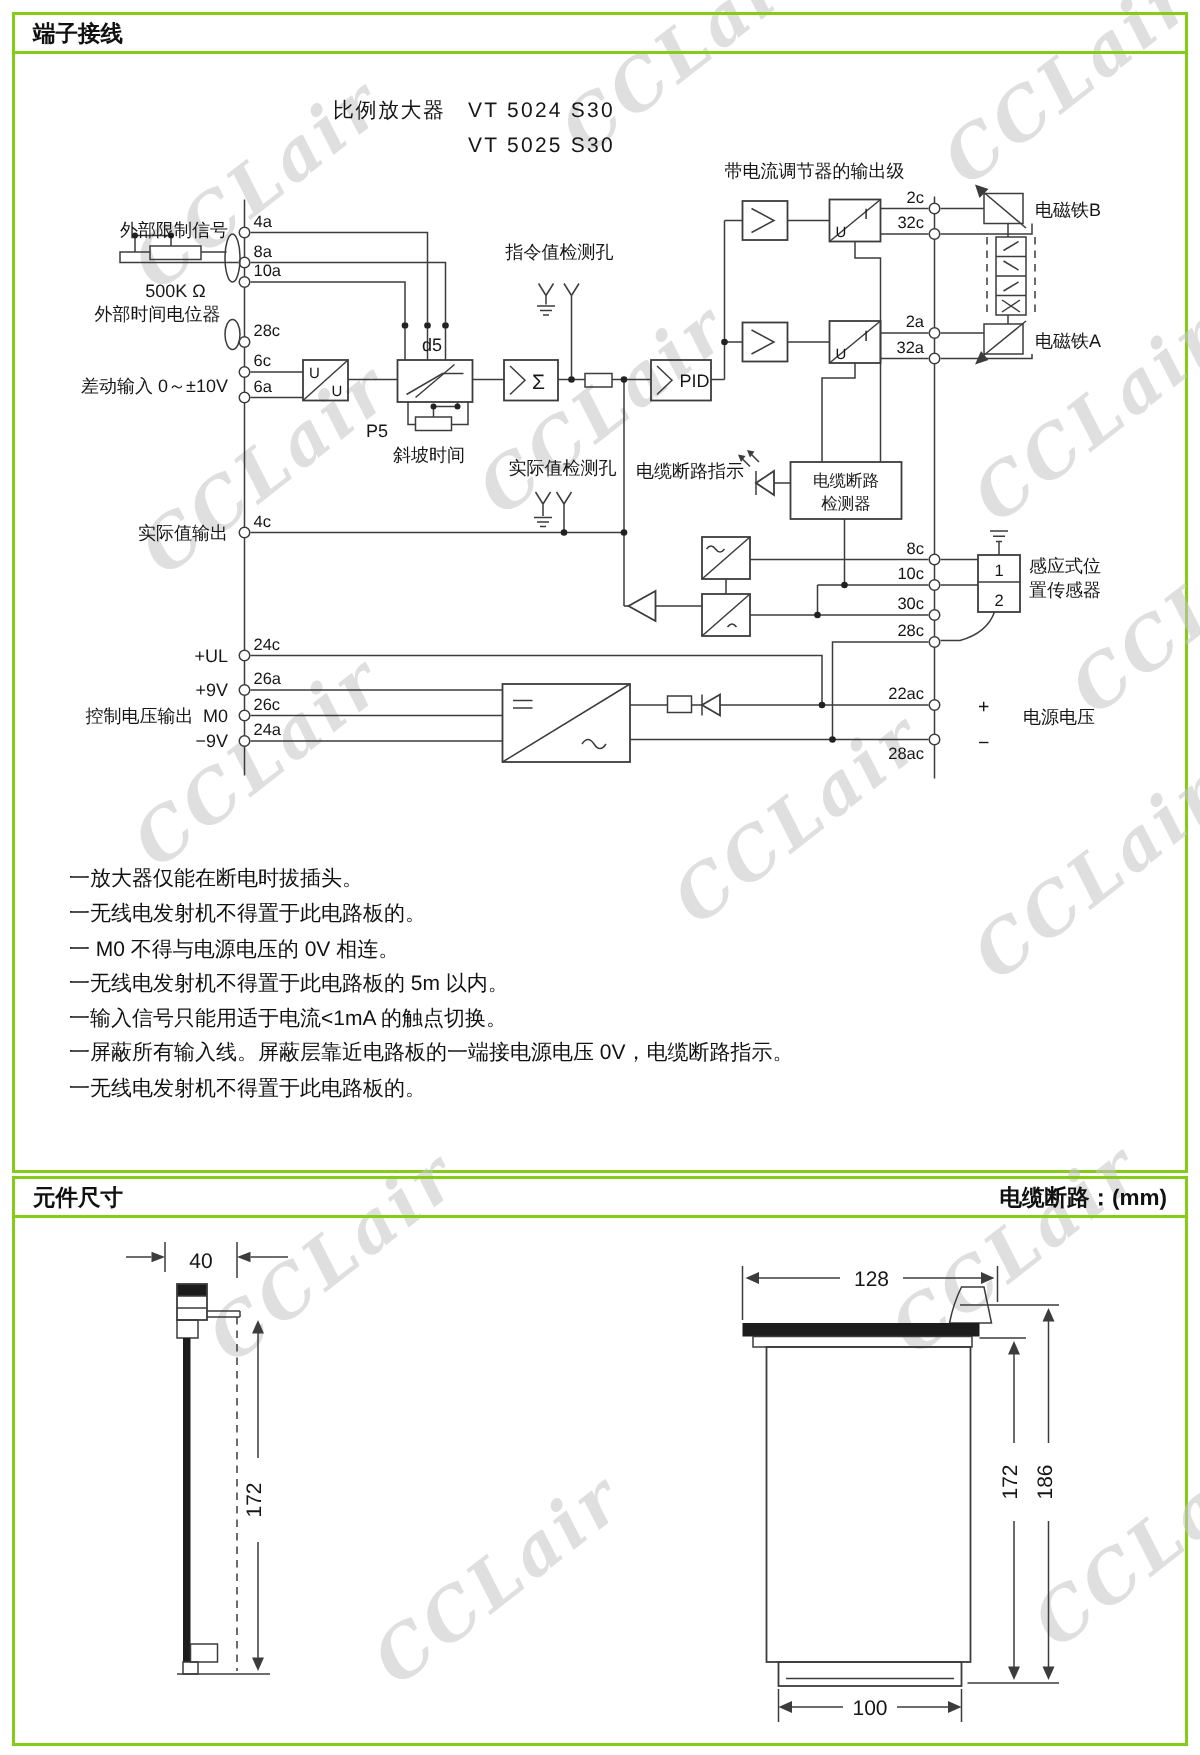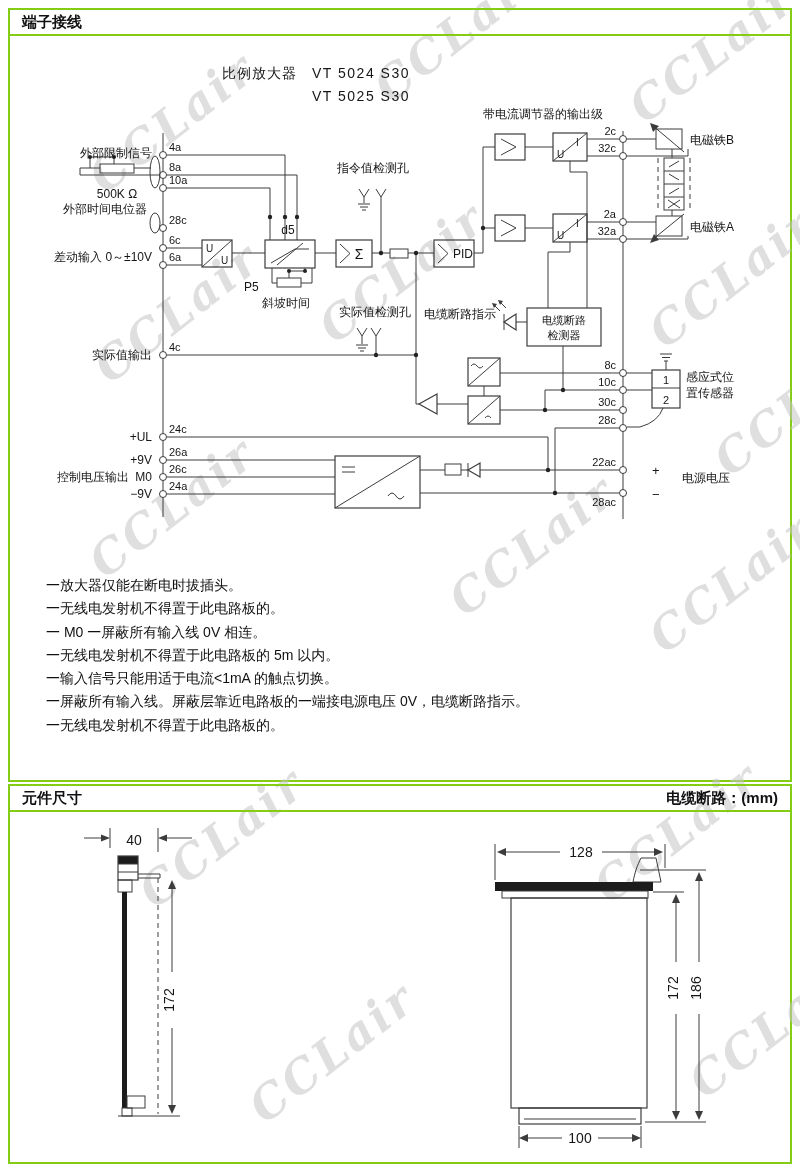--- a/index.html
+++ b/index.html
@@ -42,21 +42,21 @@
 
   <div class="frame s2h hdr">
     <span>元件尺寸</span>
     <span class="right">电缆断路：(mm)</span>
   </div>
   <div class="frame s2b"></div>
 
   <div class="notes">
     <div>一放大器仅能在断电时拔插头。</div>
     <div>一无线电发射机不得置于此电路板的。</div>
-    <div>一 M0 一屏蔽所有输入线 0V 相连。</div>
+    <div>一 M0 不得与电源电压的 0V 相连。</div>
     <div>一无线电发射机不得置于此电路板的 5m 以内。</div>
     <div>一输入信号只能用适于电流&lt;1mA 的触点切换。</div>
     <div>一屏蔽所有输入线。屏蔽层靠近电路板的一端接电源电压 0V，电缆断路指示。</div>
     <div>一无线电发射机不得置于此电路板的。</div>
   </div>
 
   <svg id="art" width="800" height="1170" viewBox="0 0 800 1170">
 
     <g>
       <text class="wm" x="105" y="195" transform="rotate(-38 105 195)">CCLair</text>

